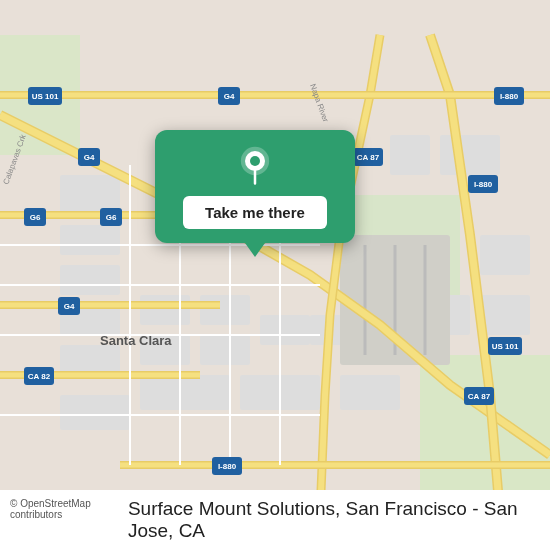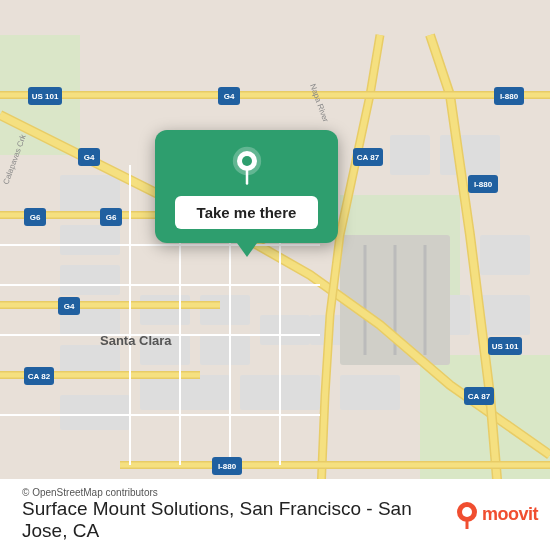--- a/index.html
+++ b/index.html
@@ -36,21 +36,21 @@
       left: 0;
       width: 100%;
       height: 100%;
     }
 
     
     #popup-card {
       position: absolute;
       top: 130px;
       left: 155px;
-      width: 183px;
+      width: 200px;
       background: #2e9e6e;
       border-radius: 12px;
       padding: 16px 12px 14px;
       display: flex;
       flex-direction: column;
       align-items: center;
       box-shadow: 0 4px 16px rgba(0,0,0,0.35);
       z-index: 10;
     }
 
@@ -92,22 +92,20 @@
       background: white;
       padding: 8px 12px 8px 10px;
       display: flex;
       align-items: center;
       justify-content: space-between;
       z-index: 20;
     }
 
     #bottom-text-group {
       display: flex;
-      flex-direction: column;
-      margin-left: 12px;
     }
 
     #copyright-text {
       font-size: 10px;
       color: #555;
     }
 
     #location-text {
       font-size: 19px;
       color: #222;
@@ -267,23 +265,14 @@
 
   <div id="bottom-bar">
     <div id="bottom-text-group">
       <span id="copyright-text">© OpenStreetMap contributors</span>
       <span id="location-text">
         <span>Surface Mount Solutions, San Francisco - San Jose,</span>
         <span>CA</span>
       </span>
     </div>
 
-    <div id="moovit-logo">
-
-      <svg id="moovit-pin" viewBox="0 0 22 28" xmlns="http://www.w3.org/2000/svg">
-        <ellipse cx="11" cy="11" rx="10" ry="10" fill="#f04e30"></ellipse>
-        <circle cx="11" cy="11" r="5" fill="white"></circle>
-        <path d="M11 21 L11 28" stroke="#f04e30" stroke-width="3" stroke-linecap="round"></path>
-      </svg>
-      <span id="moovit-name">moovit</span>
-    </div>
   </div>
 </div>
 
 </body></html>

